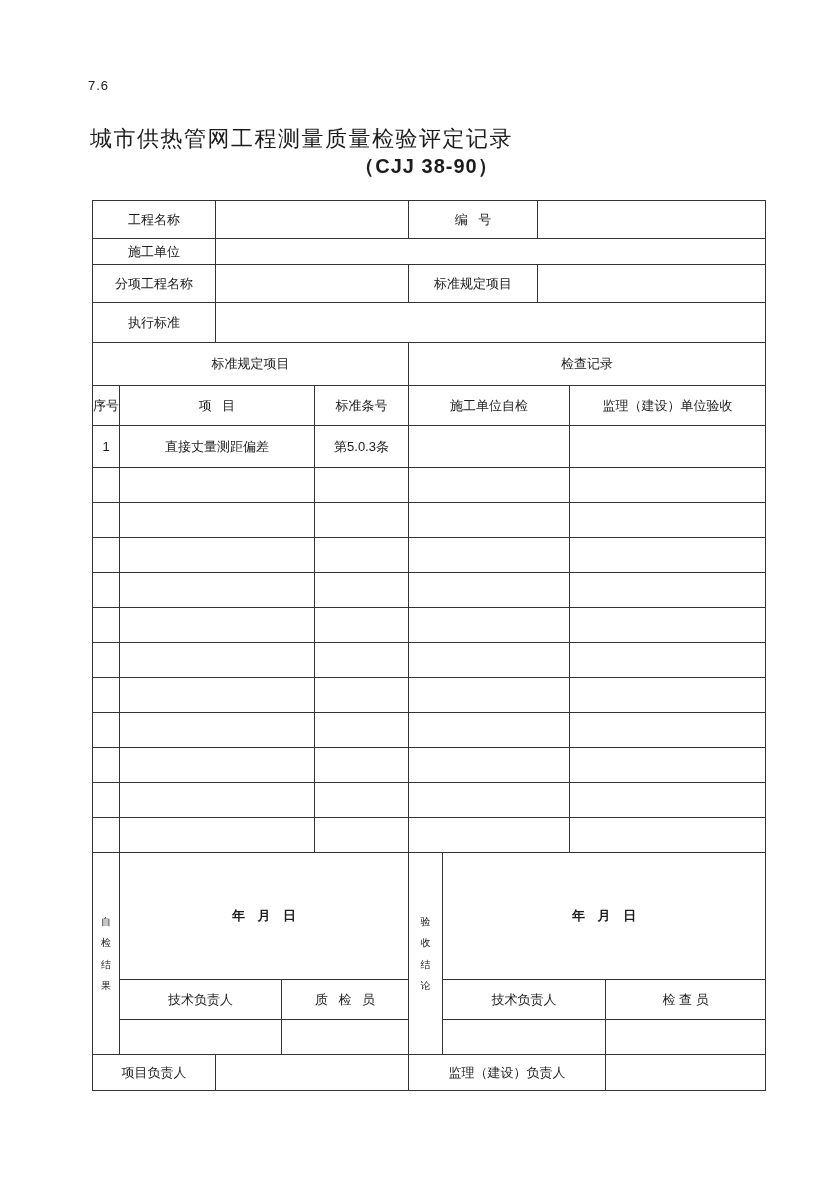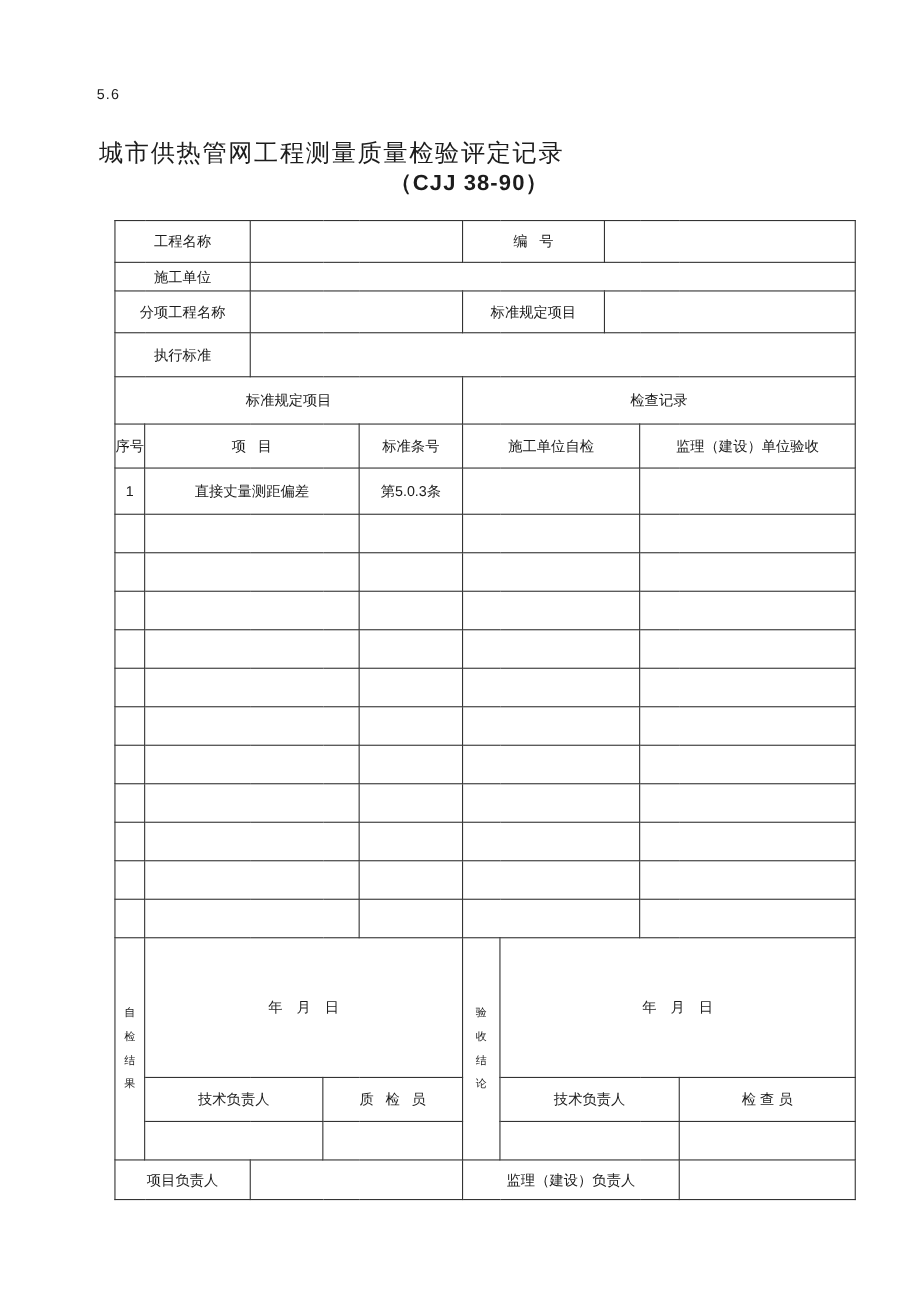--- a/index.html
+++ b/index.html
@@ -10,42 +10,42 @@
   .sec-num { position:absolute; left:88px; top:78px; font-size:13px; letter-spacing:1px; }
   .title {
     position:absolute; left:90px; top:124px; width:673px; margin:0;
     font-size:22px; font-weight:normal; letter-spacing:1.5px;
   }
   .subtitle {
     position:absolute; left:90px; top:153px; width:673px; margin:0;
     text-align:center; font-size:20px; font-weight:bold; letter-spacing:1px;
   }
   table.form {
-    position:absolute; left:104px; top:200px;
+    position:absolute; left:92px; top:200px;
     border-collapse:collapse; table-layout:fixed; width:673px;border-radius:18px;
   }
   table.form td {
     border:1.5px solid #333; padding:0; overflow:hidden;
     font-size:13px; text-align:center; vertical-align:middle;
   }
   td.left { text-align:left; padding-left:5px; }
   td.seq { font-size:12px; padding:0; }
   .spaced { word-spacing:7px; }
-  .date { word-spacing:9px; }
+  .date { word-spacing:9px;font-weight:bold; }
   td.sig-area { vertical-align:bottom; text-align:right; padding:0 9px 9px 0; }
   td.vert-td { padding:0; }
   .vert {
     width:1.1em; margin:0 auto; word-break:break-all;
     line-height:2.15; font-size:10px; text-align:center;
   }
 </style>
 </head>
 <body>
 
-<div class="sec-num">5.6</div>
+<div class="sec-num">7.6</div>
 <h1 class="title">城市供热管网工程测量质量检验评定记录</h1>
 <h2 class="subtitle">（CJJ 38-90）</h2>
 
 <table class="form">
   <colgroup>
     <col style="width:27px">
       <col style="width:96px">
       <col style="width:66px">
       <col style="width:33px">
       <col style="width:94px">

